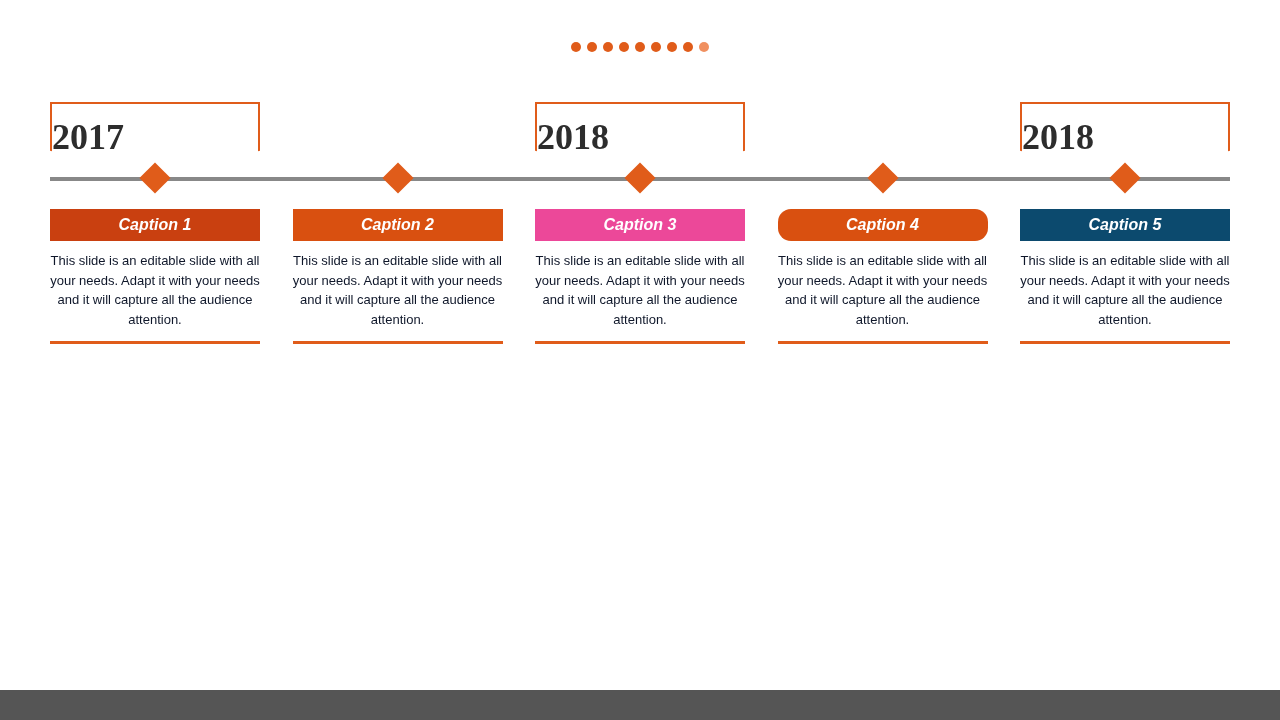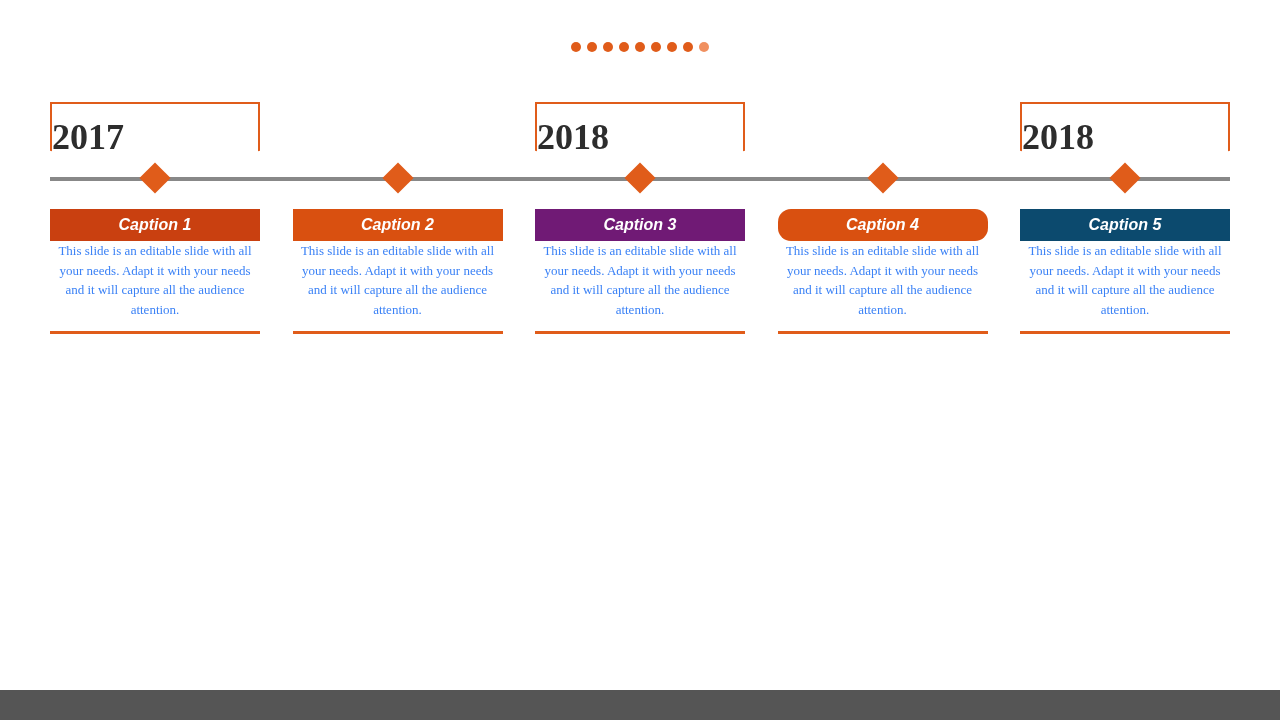--- a/index.html
+++ b/index.html
@@ -153,25 +153,25 @@
       color: white;
       font-style: italic;
       font-weight: 700;
       font-size: 16px;
       text-align: center;
       font-family: Arial, sans-serif;
     }
 
     .caption-text {
       font-size: 13px;
-      color: #3b82f6;
+      color: #0f172a;
       text-align: center;
-      margin-top: 0;
+      margin-top: 10px;
       line-height: 1.5;
-      font-family: Liberation Serif, serif;
+      font-family: Liberation Sans, sans-serif;
       width: 100%;
     }
 
     .caption-underline {
       width: 100%;
       height: 3px;
       margin-top: 12px;
     }
 
     
@@ -267,21 +267,21 @@
       <div class="caption-badge" style="background:#c94010;">Caption 1</div>
       <div class="caption-text">This slide is an editable slide with all your needs. Adapt it with your needs and it will capture all the audience attention.</div>
       <div class="caption-underline" style="background:#e05c1a;"></div>
     </div>
         <div class="caption-col">
       <div class="caption-badge" style="background:#d95010;">Caption 2</div>
       <div class="caption-text">This slide is an editable slide with all your needs. Adapt it with your needs and it will capture all the audience attention.</div>
       <div class="caption-underline" style="background:#e05c1a;"></div>
     </div>
         <div class="caption-col">
-      <div class="caption-badge" style="background:#701a75;">Caption 3</div>
+      <div class="caption-badge" style="background:#ec4899;">Caption 3</div>
       <div class="caption-text">This slide is an editable slide with all your needs. Adapt it with your needs and it will capture all the audience attention.</div>
       <div class="caption-underline" style="background:#e05c1a;"></div>
     </div>
         <div class="caption-col">
       <div class="caption-badge" style="background:#d95010;border-radius:13px;">Caption 4</div>
       <div class="caption-text">This slide is an editable slide with all your needs. Adapt it with your needs and it will capture all the audience attention.</div>
       <div class="caption-underline" style="background:#e05c1a;"></div>
     </div>
         <div class="caption-col">
       <div class="caption-badge" style="background:#0c4a6e;">Caption 5</div>

